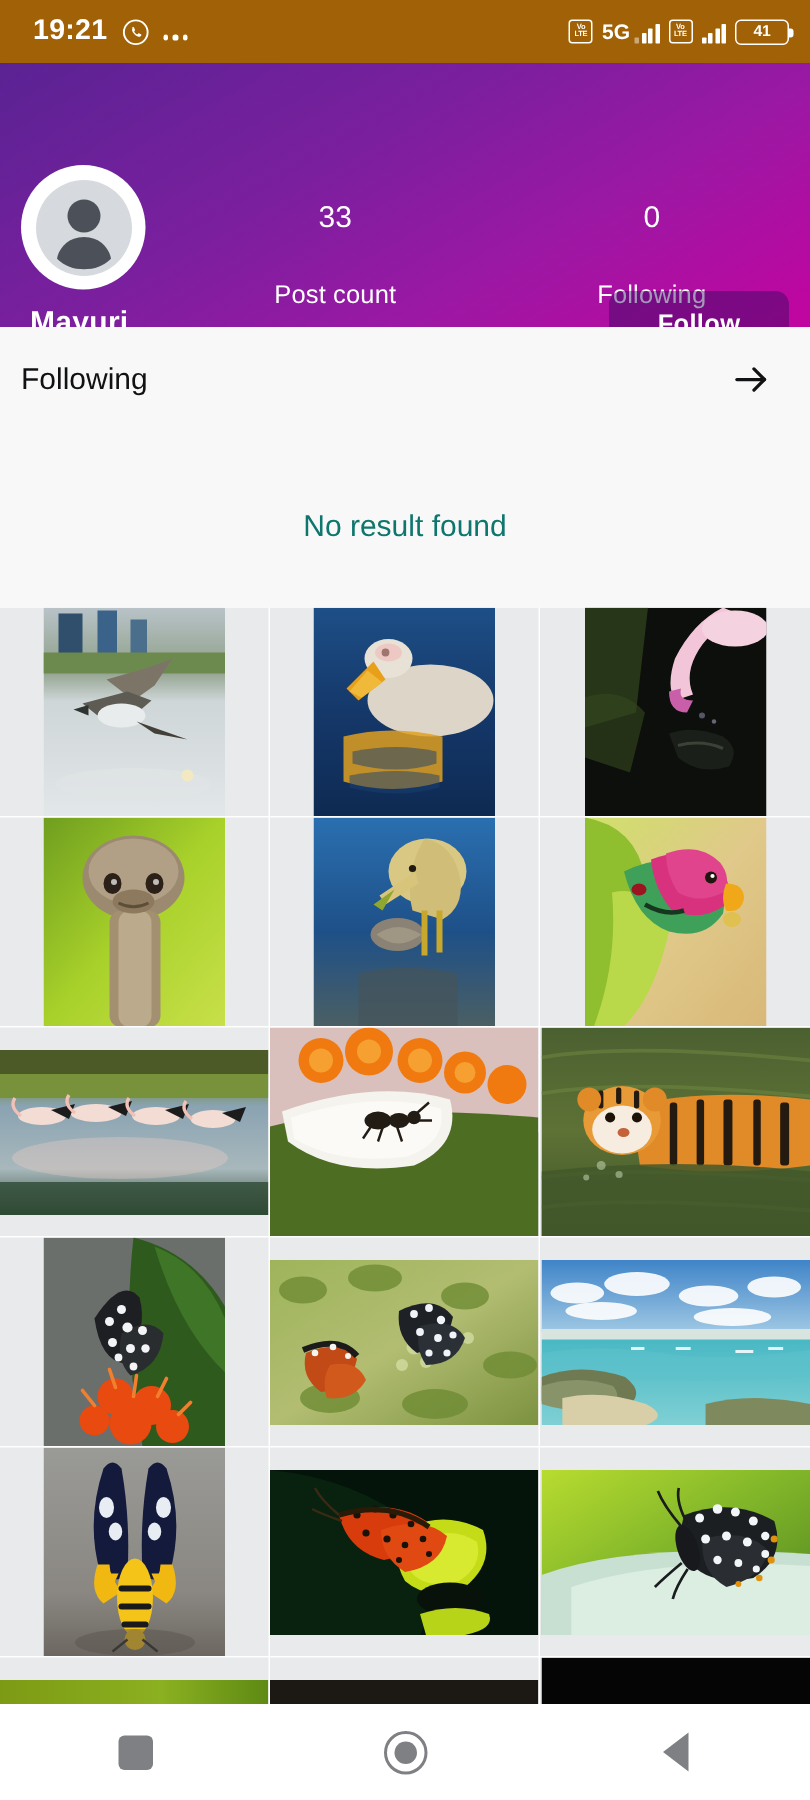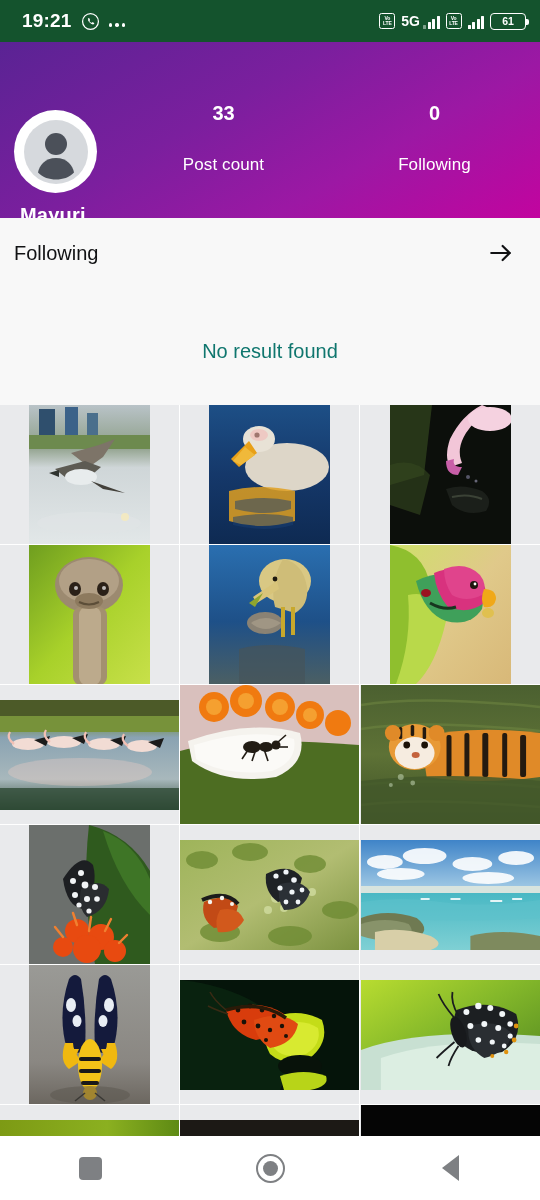--- a/index.html
+++ b/index.html
@@ -6,21 +6,21 @@
   html,body{ background:#ffffff; }
   body{
     width:540px; height:1200px; overflow:hidden; position:relative;
     font-family:"Liberation Sans", sans-serif;
     -webkit-font-smoothing:antialiased;
   }
 
   
   .statusbar{
     height:42px; width:540px;
-    background:#14532d;
+    background:#a16207;
     display:flex; align-items:center; justify-content:space-between;
     padding:0 14px 0 22px;
     color:#ffffff;
   }
   .sb-left{ display:flex; align-items:center; gap:9px; }
   .sb-time{ font-size:19px; font-weight:600; letter-spacing:.2px; color:#fff; }
   .wa-icon{ width:19px; height:19px; position:relative; }
   .wa-icon svg{ display:block; }
   .sb-dots{ display:flex; align-items:flex-end; gap:3px; height:19px; padding-bottom:4px; }
   .sb-dots i{ width:3.5px; height:3.5px; border-radius:50%; background:#fff; display:block; }
@@ -52,21 +52,21 @@
   
   .profile{
     position:relative; width:540px; height:176px;
     background:linear-gradient(150deg,#5a2394 0%,#7b1f9e 40%,#9c18a4 68%,#c2049f 100%);
     overflow:hidden;
   }
   .stats{
     display:flex; position:absolute; left:118px; right:0; top:60px;
   }
   .stat{ flex:1; text-align:center; color:#fff; }
-  .stat .num{ font-size:20px; font-weight:700; line-height:1.1; }
+  .stat .num{ font-size:20px; font-weight:400; line-height:1.1;margin-top:32px; }
   .stat .lbl{ font-size:17px; font-weight:400; margin-top:31px; letter-spacing:.1px;}
 
   .avatar{
     position:absolute; left:14px; top:68px; width:83px; height:83px;
     border-radius:50%; background:#ffffff;
     display:flex; align-items:center; justify-content:center;
   }
   .avatar-inner{
     width:64px;height:64px;border-radius:50%;background:#d6d9dd;
     display:flex;align-items:flex-end;justify-content:center;overflow:hidden;
@@ -174,21 +174,21 @@
       <b>Vo</b>
       <b>LTE</b>
     </span>
     <span class="bars">
         <i></i>
         <i></i>
         <i></i>
         <i></i>
       </span>
     <span class="batt">
-      <span>61</span>
+      <span>41</span>
     </span>
   </div>
 </div>
 
 <div class="profile">
 
   <div class="stats">
     <div class="stat">
       <div class="num">33</div>
       <div class="lbl">Post count</div>
@@ -203,20 +203,21 @@
     <div class="avatar-inner">
       <svg width="64" height="64" viewBox="0 0 64 64">
         <circle cx="32" cy="24" r="11" fill="#4b5059"></circle>
         <path d="M32 38c-11 0-17 8-18 14.5 5 5 11 7 18 7s13-2 18-7C49 46 43 38 32 38z" fill="#4b5059"></path>
       </svg>
     </div>
   </div>
 
   <div class="uname">Mayuri</div>
 
+  <button class="follow-btn">Follow</button>
 </div>
 
 <div class="following-sec">
   <div class="following-row">
     <span class="following-lbl">Following</span>
     <span class="arrow-icon">
       <svg width="26" height="26" viewBox="0 0 24 24" fill="none" stroke="#111214" stroke-width="2" stroke-linecap="round" stroke-linejoin="round">
         <line x1="3" y1="12" x2="20" y2="12"></line>
         <polyline points="13.5,5.5 20,12 13.5,18.5"></polyline>
       </svg>

